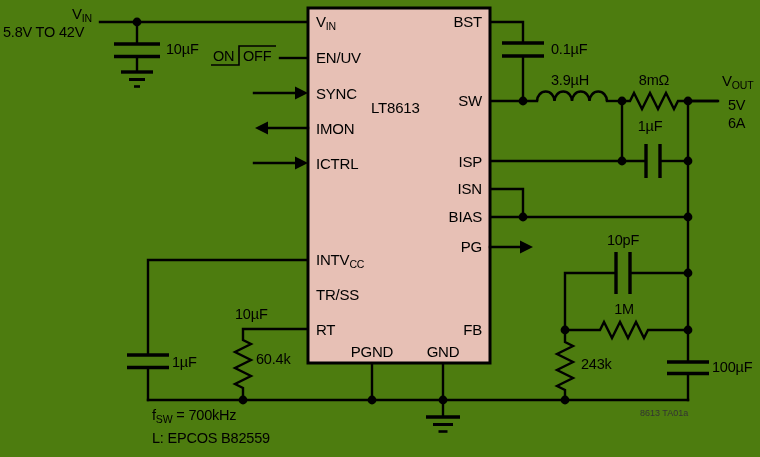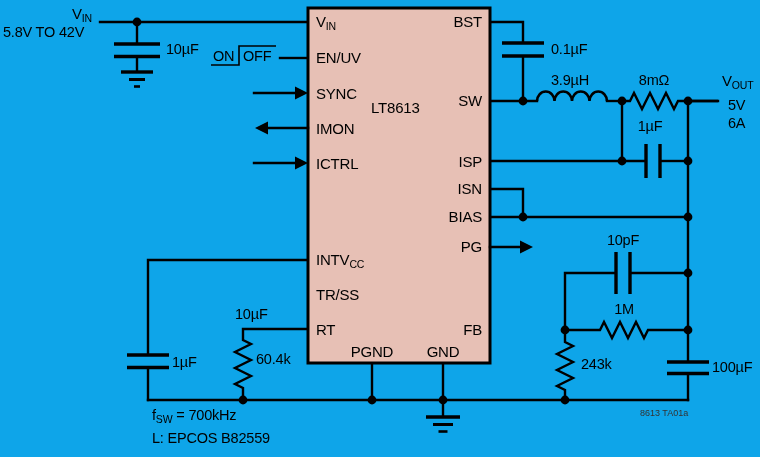--- a/index.html
+++ b/index.html
@@ -1,16 +1,16 @@
 <!DOCTYPE html>
 <html><head>
 <meta charset="utf-8">
 <style>
   html,body{margin:0;padding:0;background:#fff;}
-  .canvas{position:relative;width:760px;height:457px;background:#0ea5e9;overflow:hidden;}
+  .canvas{position:relative;width:760px;height:457px;background:#4d7c0f;overflow:hidden;}
   svg{position:absolute;left:0;top:0;}
   svg text{font-family:"Liberation Sans","DejaVu Sans",sans-serif;fill:#000;letter-spacing:-0.2px;}
   .wire{stroke:#000;stroke-width:2.4;fill:none;stroke-linecap:square;}
   .sym{stroke:#000;stroke-width:2.4;fill:none;stroke-linejoin:miter;}
   .coil{stroke:#000;stroke-width:2.6;fill:none;}
   .plate{stroke:#000;stroke-width:3.4;fill:none;stroke-linecap:butt;}
   .thin{stroke:#000;stroke-width:1.6;fill:none;}
   .dot{fill:#000;stroke:none;}
   .ahead{fill:#000;stroke:none;}
   .lbl{font-size:14.5px;}

